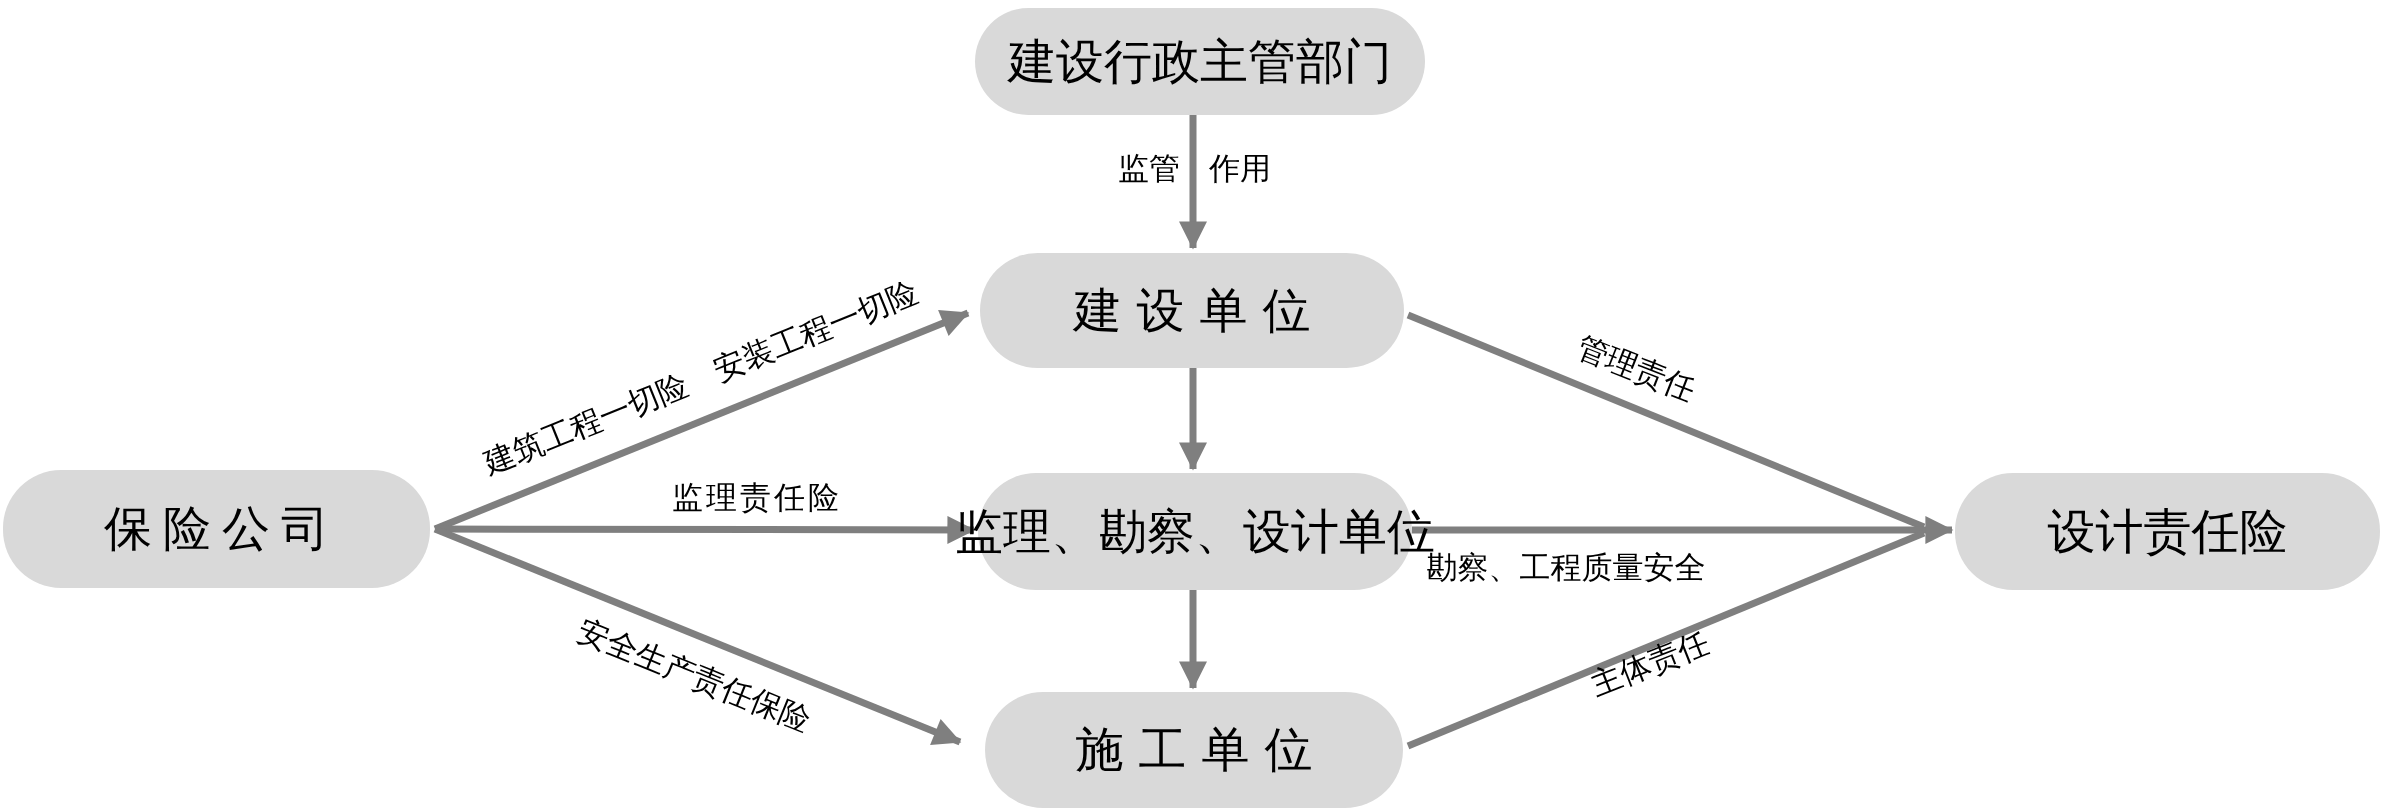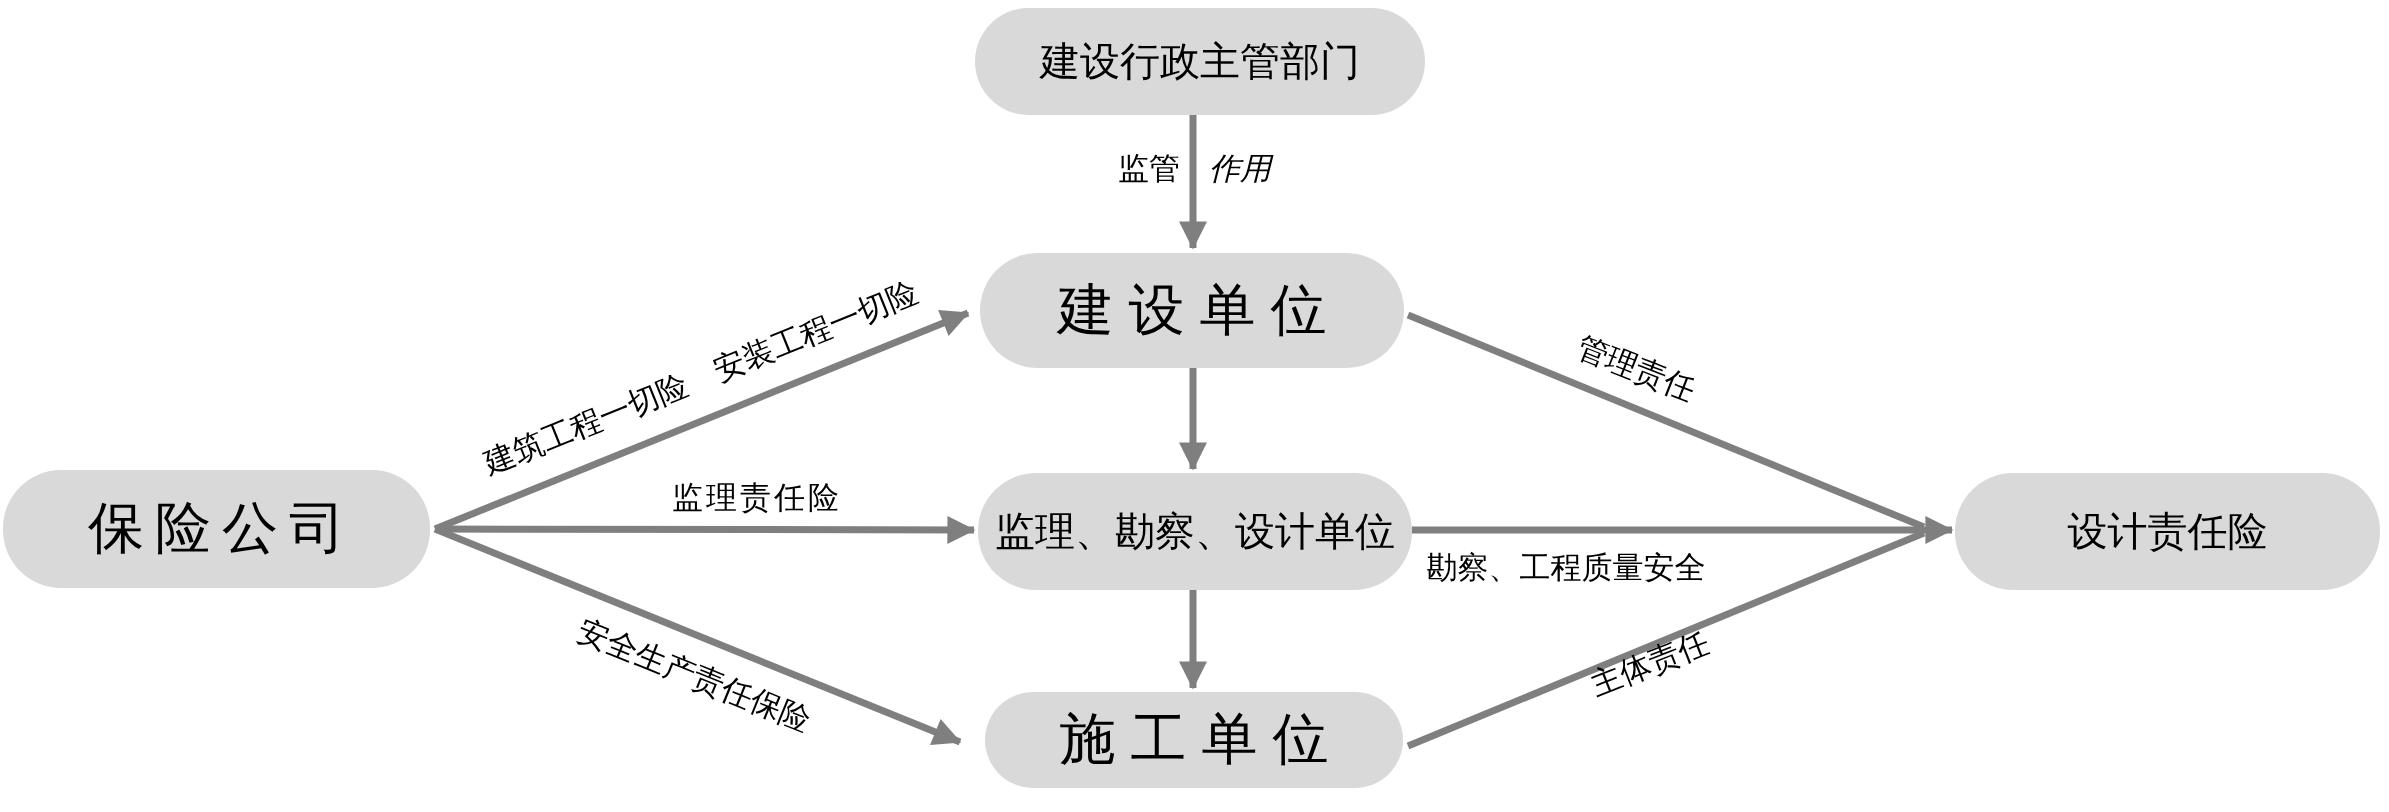--- a/index.html
+++ b/index.html
@@ -27,26 +27,26 @@
     fill: var(--arrow, #7f7f7f);
   }
   .node {
     position: absolute;
     background: var(--node-fill, #d9d9d9);
     border-radius: 58px;
     display: flex;
     align-items: center;
     justify-content: center;
     color: var(--text, #000000);
-    font-size: 56px;
+    font-size: 48px;
     white-space: nowrap;
   }
   .node.sp-wide { letter-spacing: 15px; text-indent: 15px; }
   .node.sp-mid  { letter-spacing: 11px; text-indent: 11px; align-items: center; }
-  .node.sp-tight { font-size: 40px; }
+  .node.sp-tight { font-size: 48px; }
   .elabel {
     position: absolute;
     color: var(--text, #000000);
     font-size: 31px;
     white-space: nowrap;
     transform: translate(-50%, -50%);
   }
   .elabel.rot-up   { transform: translate(-50%, -50%) rotate(-22deg); }
   .elabel.rot-down { transform: translate(-50%, -50%) rotate(22deg); }
   .elabel.rot-down-sm { transform: translate(-50%, -50%) rotate(21.5deg); }
@@ -82,34 +82,34 @@
   </div>
 
   <div class="node sp-wide" style="left:980px; top:253px; width:424px; height:115px;">
     <span>建设单位</span>
   </div>
 
   <div class="node sp-tight" style="left:978px; top:473px; width:434px; height:117px;">
     <span>监理、勘察、设计单位</span>
   </div>
 
-  <div class="node sp-wide" style="left:985px; top:692px; width:418px; height:96px;">
+  <div class="node sp-wide" style="left:985px; top:692px; width:418px; height:116px;">
     <span>施工单位</span>
   </div>
 
   <div class="node sp-mid" style="left:3px; top:470px; width:427px; height:118px;">
     <span>保险公司</span>
   </div>
 
   <div class="node sp-tight" style="left:1955px; top:473px; width:425px; height:117px;">
     <span>设计责任险</span>
   </div>
 
   <div class="elabel" style="left:1149px; top:169px;">监管</div>
-  <div class="elabel" style="left:1240px; top:169px;font-style:italic;">作用</div>
+  <div class="elabel" style="left:1240px; top:169px;">作用</div>
 
   <div class="elabel rot-up" style="left:701px; top:378px;">建筑工程一切险　安装工程一切险</div>
 
   <div class="elabel" style="left:757px; top:498px; letter-spacing:3px;">监理责任险</div>
 
   <div class="elabel rot-down" style="left:694px; top:676px;">安全生产责任保险</div>
 
   <div class="elabel rot-down-sm" style="left:1636px; top:369px;">管理责任</div>
 
   <div class="elabel" style="left:1566px; top:568px;">勘察、工程质量安全</div>

